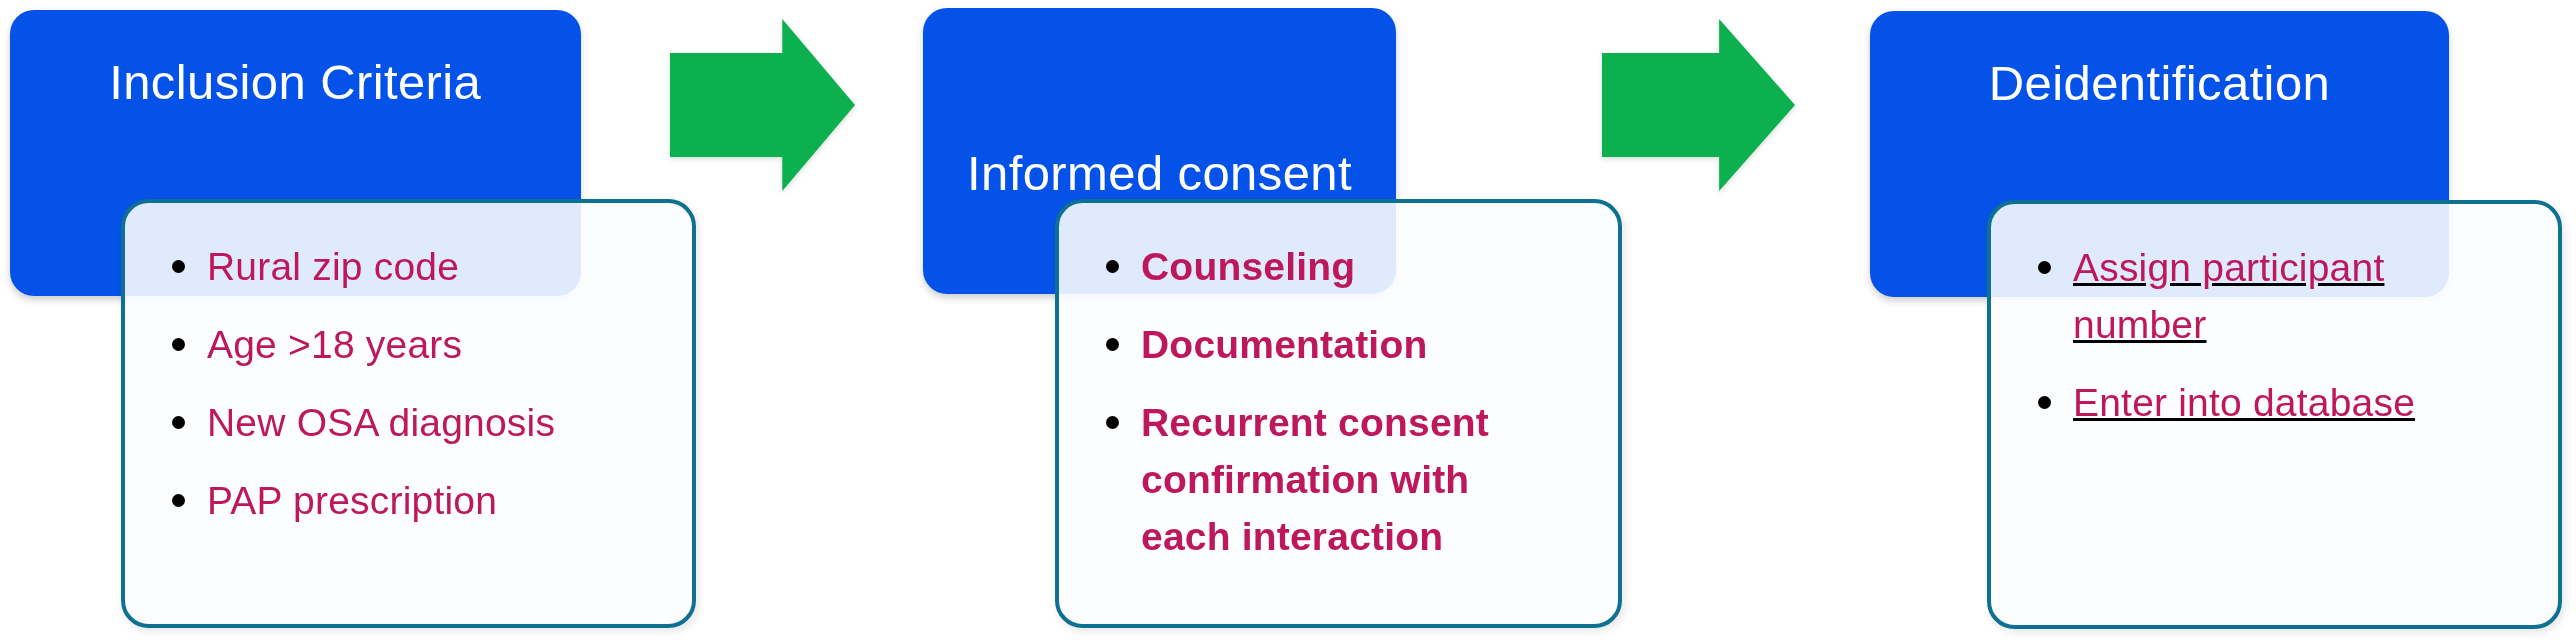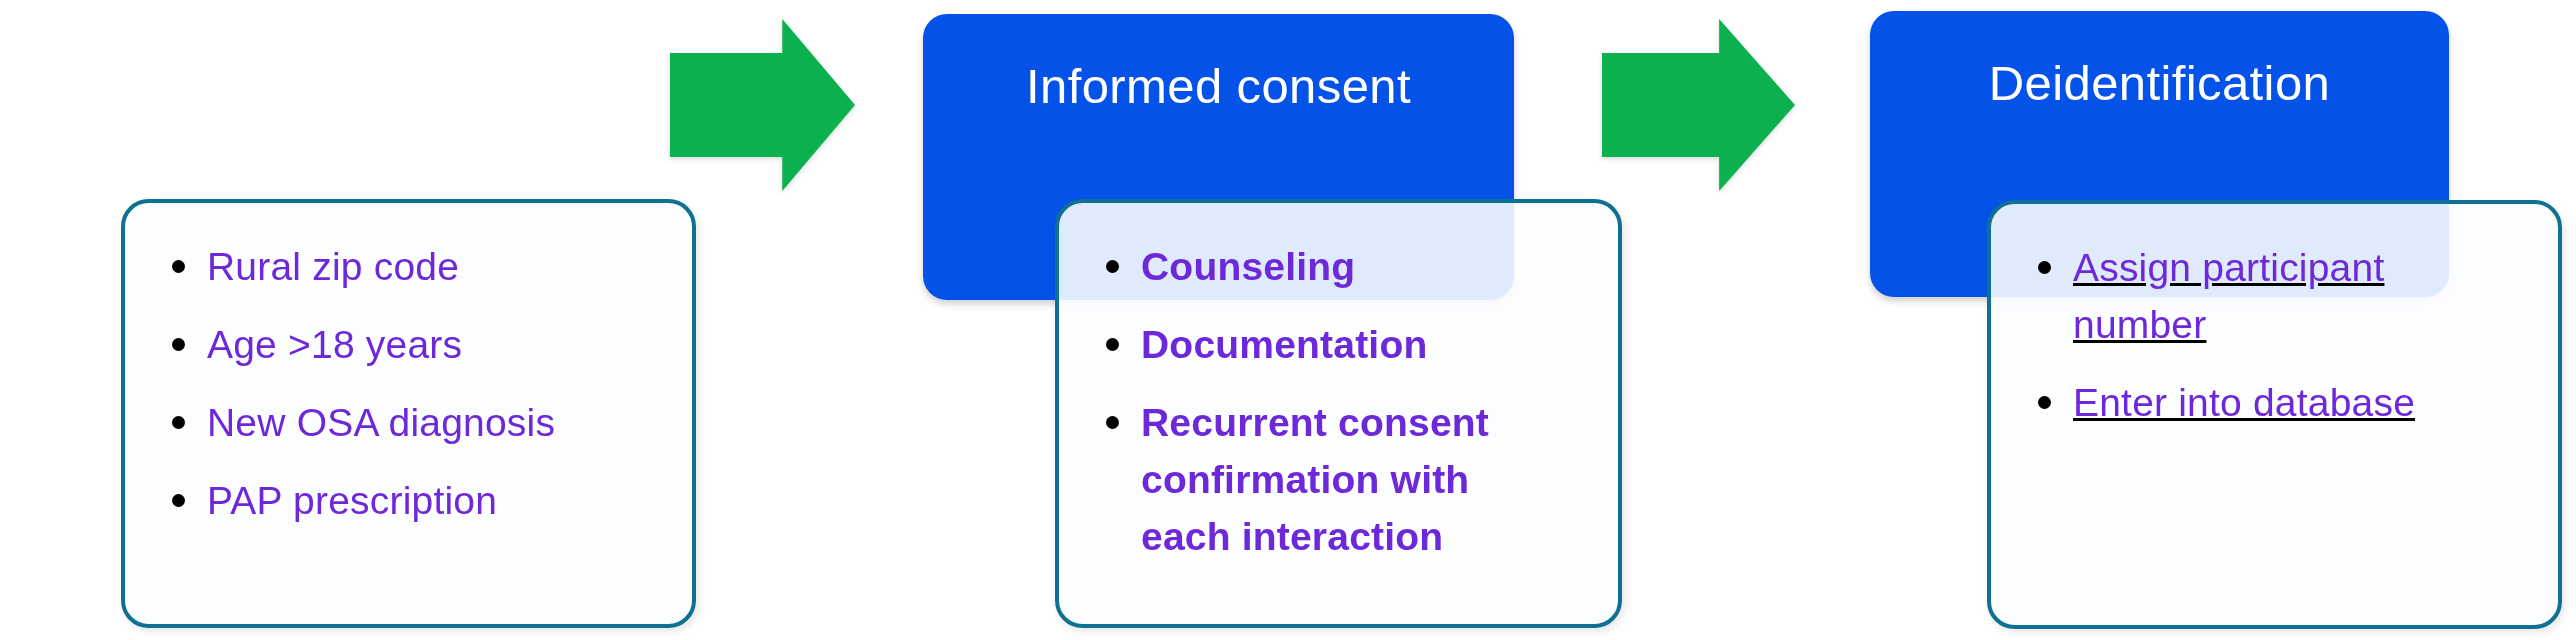--- a/index.html
+++ b/index.html
@@ -48,21 +48,21 @@
     list-style: none;
     margin: 0;
     padding: 36px 24px 0 45px;
   }
   .bullet-item {
     position: relative;
     padding-left: 37px;
     margin-bottom: 21px;
     font-size: 39px;
     line-height: 1.46;
-    color: #6d28d9;
+    color: #be185d;
     letter-spacing: 0.2px;
     white-space: pre-line;
   }
   .bullet-item::before {
     content: "";
     position: absolute;
     left: 1.6px;
     top: 21px;
     width: 13px;
     height: 13px;
@@ -74,31 +74,34 @@
     position: absolute;
     z-index: 1;
     filter: drop-shadow(0 2.4px 2.4px rgba(30, 60, 40, 0.18));
   }
   .flow-arrow svg { display: block; width: 100%; height: 100%; }
 
   
   #header-1 { left: 9.7px;   top: 9.7px; width: 571px; height: 286px; }
   #body-1   { left: 121px;  top: 199px; width: 575px; height: 429px; }
   #arrow-1  { left: 670px;  top: 18.6px; width: 185px; height: 172px; }
-  #header-2 { left: 923px; top: 14px; width: 591px; height: 286px; }
+  #header-2 { left: 923px; top: 8px; width: 473px; height: 286px; align-items: center; }
   #body-2   { left: 1055px; top: 199px; width: 567px; height: 429px; font-weight: bold; }
   #arrow-2  { left: 1602px; top: 18.6px; width: 193px; height: 172px; }
   #header-3 { left: 1870px; top: 10.5px; width: 579px; height: 286px; }
   #body-3   { left: 1987px; top: 200px; width: 575px; height: 429px; text-decoration: underline; }
 </style>
 </head>
 <body>
 
 <div class="canvas">
 
+  <div class="stage-header" id="header-1">
+    <div class="stage-title">Inclusion Criteria</div>
+  </div>
   <div class="stage-body" id="body-1">
     <ul class="bullet-list">
       <li class="bullet-item">Rural zip code</li>
       <li class="bullet-item">Age &gt;18 years</li>
       <li class="bullet-item">New OSA diagnosis</li>
       <li class="bullet-item">PAP prescription</li>
     </ul>
   </div>
 
   <div class="flow-arrow" id="arrow-1">

